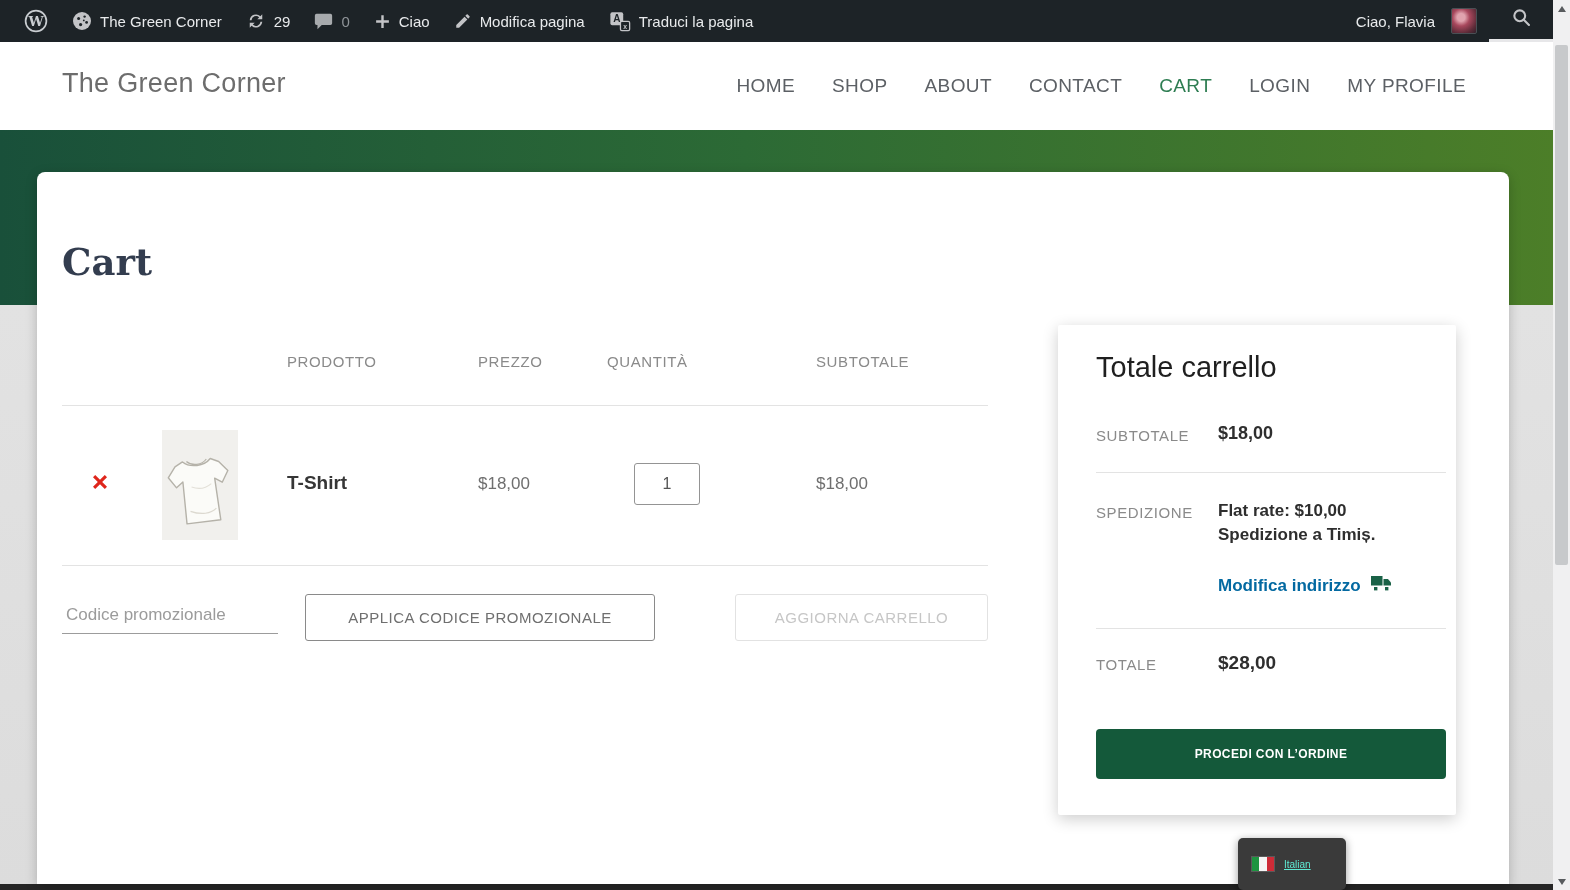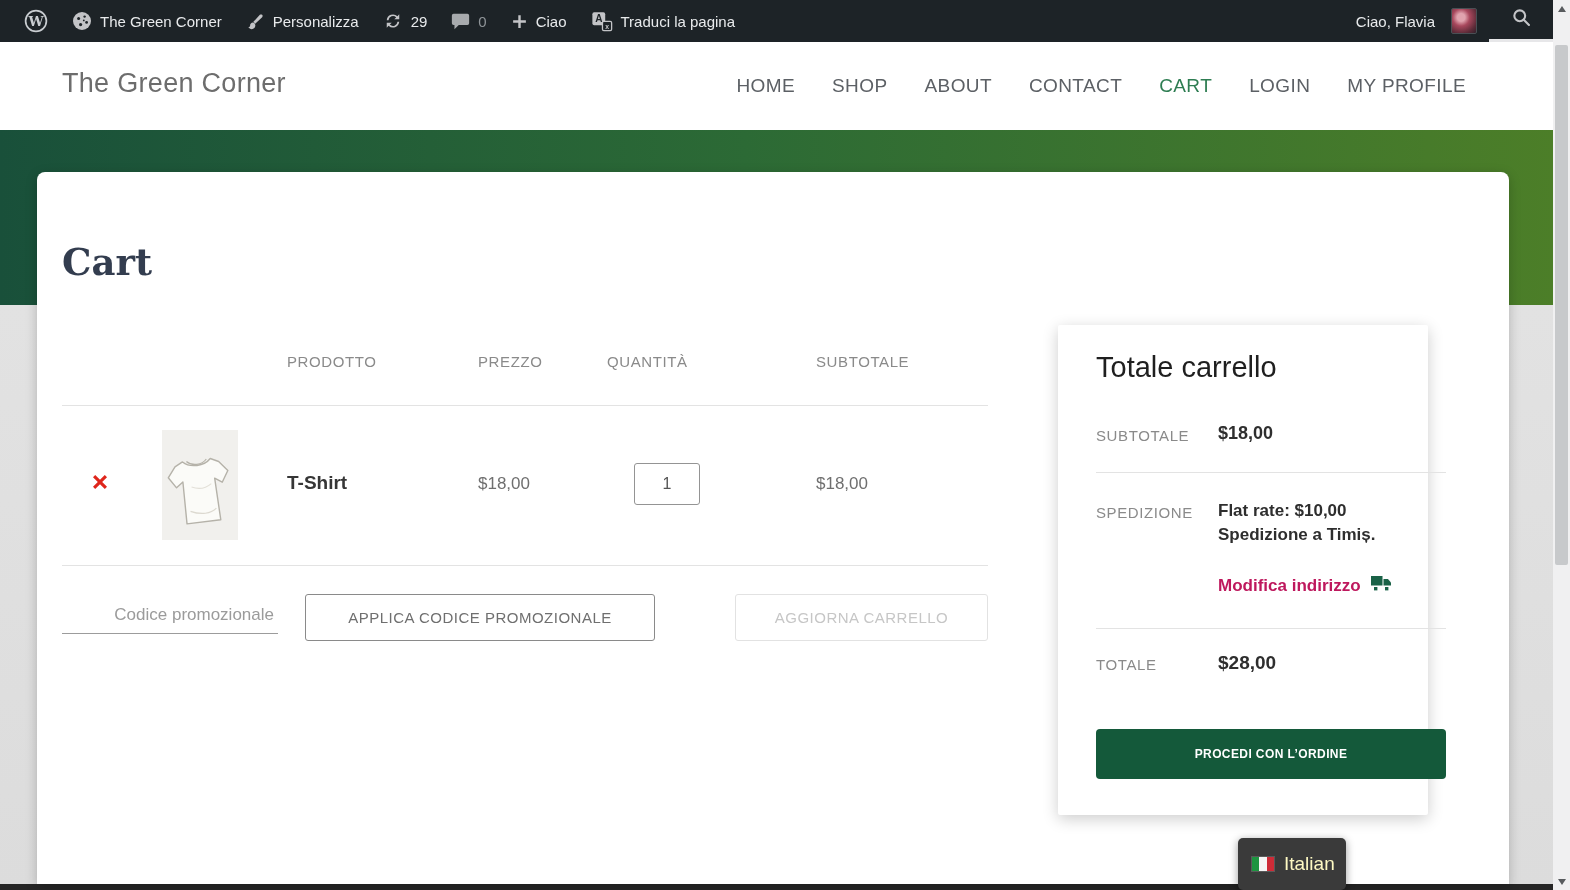--- a/index.html
+++ b/index.html
@@ -49,58 +49,58 @@
   .remove-btn{ position:absolute; left:48px; top:296px; width:30px; height:30px; border:none; background:none;
     cursor:pointer; display:flex; align-items:center; justify-content:center; }
   .product-thumb{ position:absolute; left:125px; top:258px; width:76px; height:110px; cursor:pointer; }
   .product-name{ position:absolute; left:250px; top:300px; font-size:19px; font-weight:700; color:#363636; cursor:pointer; }
   .product-price{ position:absolute; left:441px; top:302px; font-size:17px; color:#6f6f6f; }
   .qty-input{ position:absolute; left:597px; top:291px; width:66px; height:42px; border:1px solid #949494;
     border-radius:3px; text-align:center; font-size:16px; color:#555; font-family:"Liberation Sans",sans-serif; background:#fff; }
   .product-subtotal{ position:absolute; left:779px; top:302px; font-size:17px; color:#6f6f6f; }
   .coupon-input{ position:absolute; left:25px; top:424px; width:216px; height:38px; border:none;
     border-bottom:1px solid #9c9c9c; font-size:17px; color:#000000; background:transparent; padding:0 4px;
-    font-family:"Liberation Sans",sans-serif; outline:none;text-align:right; }
+    font-family:"Liberation Sans",sans-serif; outline:none; }
   .coupon-input::placeholder{ color:#9b9b9b; }
   .btn-outline{ position:absolute; top:422px; height:47px; background:#fff; border:1px solid #8a8a8a;
     border-radius:3px; font-size:15px; color:#6f6f6f; letter-spacing:.5px; cursor:pointer;
     font-family:"Liberation Sans",sans-serif; }
   .apply-btn{ left:268px; width:350px; }
   .update-btn{ left:698px; width:253px; border-color:#e2e2e2; color:#c6c6c6; cursor:default; }
 
   
-  .totals-card{ position:absolute; left:1058px; top:325px; width:370px; height:490px; background:#fff;
+  .totals-card{ position:absolute; left:1058px; top:325px; width:398px; height:490px; background:#fff;
     border-radius:2px; box-shadow:0 4px 16px rgba(0,0,0,.2); z-index:3; }
   .totals-title{ position:absolute; left:38px; top:26px; font-size:29px; font-weight:400; color:#1f1f1f; }
   .tot-label{ position:absolute; left:38px; font-size:15px; color:#8a8a8a; letter-spacing:.6px; }
   .tot-value{ position:absolute; left:160px; font-weight:700; color:#2e2e2e; }
   .lbl-sub{ top:102px; } .val-sub{ top:98px; font-size:18px; }
   .tot-divider{ position:absolute; left:38px; width:350px; height:1px; background:#e3e3e3; }
   .div-1{ top:147px; } .div-2{ top:303px; }
   .lbl-ship{ top:179px; }
   .ship-line1{ top:176px; font-size:17px; }
   .ship-line2{ top:200px; font-size:17px; }
   .ship-link{ position:absolute; left:160px; top:249px; display:flex; align-items:center; gap:9px;
-    font-size:17px; font-weight:700; color:#be185d; cursor:pointer; }
+    font-size:17px; font-weight:700; color:#0369a1; cursor:pointer; }
   .lbl-total{ top:331px; } .val-total{ top:327px; font-size:19px;text-align:right; }
   .checkout-btn{ position:absolute; left:38px; top:404px; width:350px; height:50px; background:#14593a;
     color:#fff; border:none; border-radius:4px; font-size:12px; font-weight:700; letter-spacing:.4px;
     cursor:pointer; font-family:"Liberation Sans",sans-serif; }
 
   
   .footer-strip{ position:absolute; left:0; top:884px; width:1553px; height:6px; background:#262626; z-index:2; }
 
   
   .lang-switcher{ position:absolute; left:1238px; top:838px; width:108px; height:52px; background:#3a3a3a;
     border-radius:5px; box-shadow:0 2px 8px rgba(0,0,0,.4); display:flex; align-items:center;
     padding-left:13px; gap:9px; z-index:5; cursor:pointer; }
   .flag-it{ width:24px; height:16px; display:flex; border:1px solid #5a5a5a; }
   .flag-it span{ flex:1; }
   .fl-g{ background:#1d9440; } .fl-w{ background:#f5f5f5; } .fl-r{ background:#cd2b37; }
-  .lang-label{ font-size:19px; color:#fef9c3; }
+  .lang-label{ font-size:10px; color:#5eead4;text-decoration:underline; }
 
   
   .scrollbar{ position:absolute; right:0; top:0; width:17px; height:890px; background:#f0f0f1; z-index:10; }
   .sb-arrow{ position:absolute; left:0; width:17px; height:17px; display:flex; align-items:center; justify-content:center; cursor:pointer; }
   .sb-up{ top:0; } .sb-down{ bottom:0; }
   .sb-arrow .tri{ width:0; height:0; border-left:4.5px solid transparent; border-right:4.5px solid transparent; }
   .sb-up .tri{ border-bottom:6px solid #585b5e; }
   .sb-down .tri{ border-top:6px solid #585b5e; }
   .sb-thumb{ position:absolute; left:2px; top:45px; width:13px; height:520px; background:#c7c9cb; border-radius:2px; cursor:grab; }
 </style>
@@ -124,28 +124,20 @@
         <circle cx="12.6" cy="5.6" r="1.2" fill="#1d2327"></circle>
         <circle cx="14.6" cy="11.4" r="1.4" fill="#1d2327"></circle>
         <circle cx="8.6" cy="13.6" r="1.6" fill="#1d2327"></circle>
         <circle cx="11.8" cy="9.4" r="0.9" fill="#1d2327"></circle>
       </svg>
     </span>
     <span>The Green Corner</span>
   </div>
   <div class="ab-item">
     <span class="ico">
-      <svg width="19" height="19" viewBox="0 0 24 24" fill="#c3c4c7">
-        <path d="M20.4 3.6c-.8-.8-2.1-.8-2.9 0l-8.2 8.8 2.3 2.3 8.8-8.2c.8-.8.8-2.1 0-2.9zM8.7 13.4c-2 .1-3.5 1.7-3.5 3.6 0 1.3-1 2.1-2.3 2.1 1 1.5 2.5 2.6 4.4 2.6 2.5 0 4.5-2 4.5-4.5 0-1.9-1.4-3.6-3.1-3.8z"></path>
-      </svg>
-    </span>
-    <span>Personalizza</span>
-  </div>
-  <div class="ab-item">
-    <span class="ico">
       <svg width="20" height="20" viewBox="0 0 24 24" fill="#c3c4c7">
         <path d="M4.5 11a7.5 7.5 0 0 1 12.8-4.6L19.5 4v6h-6l2.3-2.3A5.4 5.4 0 0 0 6.6 11z"></path>
         <path d="M19.5 13a7.5 7.5 0 0 1-12.8 4.6L4.5 20v-6h6l-2.3 2.3A5.4 5.4 0 0 0 17.4 13z"></path>
       </svg>
     </span>
     <span>29</span>
   </div>
   <div class="ab-item">
     <span class="ico">
       <svg width="19" height="19" viewBox="0 0 22 22" fill="#a7aaad">
@@ -154,20 +146,28 @@
     </span>
     <span class="ab-count-dim">0</span>
   </div>
   <div class="ab-item">
     <span class="ico">
       <svg width="17" height="17" viewBox="0 0 24 24" fill="#c3c4c7">
         <path d="M10.3 3h3.4v7.3H21v3.4h-7.3V21h-3.4v-7.3H3v-3.4h7.3z"></path>
       </svg>
     </span>
     <span>Ciao</span>
+  </div>
+  <div class="ab-item">
+    <span class="ico">
+      <svg width="18" height="18" viewBox="0 0 24 24" fill="#c3c4c7">
+        <path d="M3 17.2V21h3.8L17.8 10 14 6.2 3 17.2zM20.7 7.1c.4-.4.4-1 0-1.4l-2.4-2.4c-.4-.4-1-.4-1.4 0l-1.8 1.8 3.8 3.8 1.8-1.8z"></path>
+      </svg>
+    </span>
+    <span>Modifica pagina</span>
   </div>
   <div class="ab-item">
     <span class="ico">
       <svg width="22" height="22" viewBox="0 0 24 24">
         <rect x="1.5" y="2.5" width="14" height="14" rx="2" fill="#c3c4c7"></rect>
         <text x="8.5" y="13.5" text-anchor="middle" font-size="11" font-weight="bold" font-family="Liberation Sans, sans-serif" fill="#1d2327">A</text>
         <rect x="12.5" y="12.5" width="10" height="10" rx="1.5" fill="#1d2327" stroke="#c3c4c7" stroke-width="1.4"></rect>
         <text x="17.5" y="20.3" text-anchor="middle" font-size="7.5" font-weight="bold" font-family="Liberation Sans, sans-serif" fill="#c3c4c7">x</text>
       </svg>
     </span>

